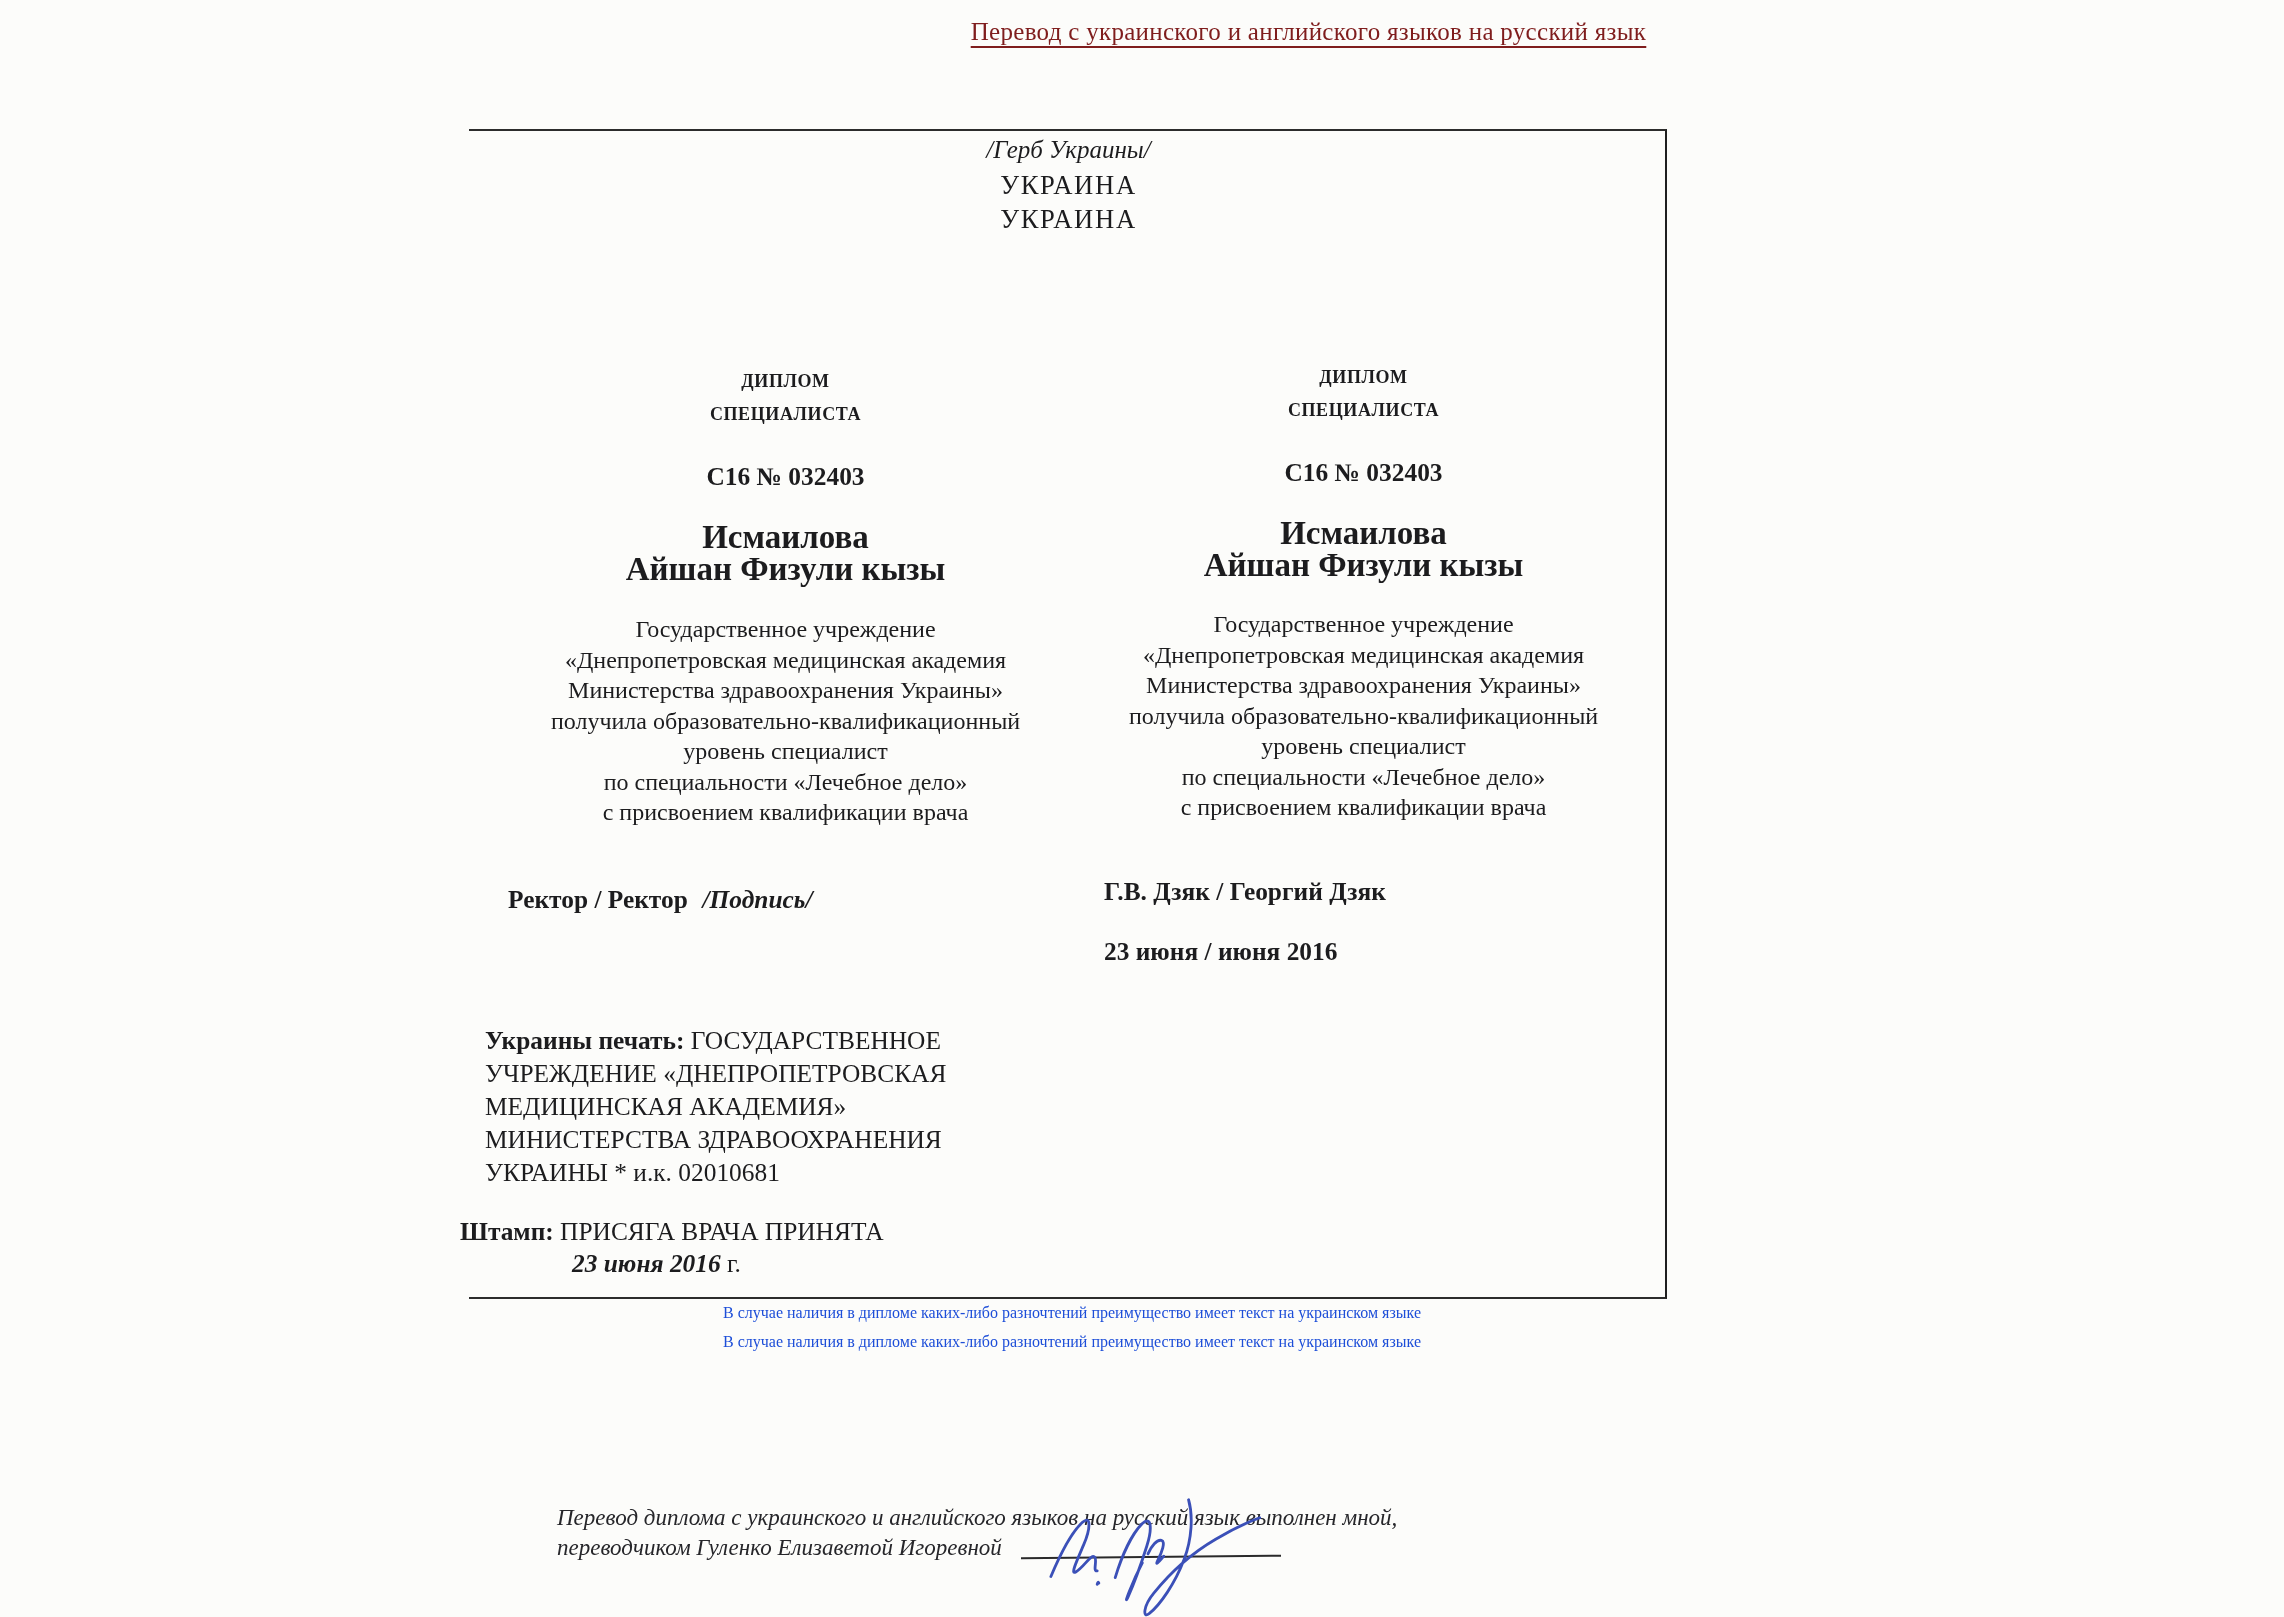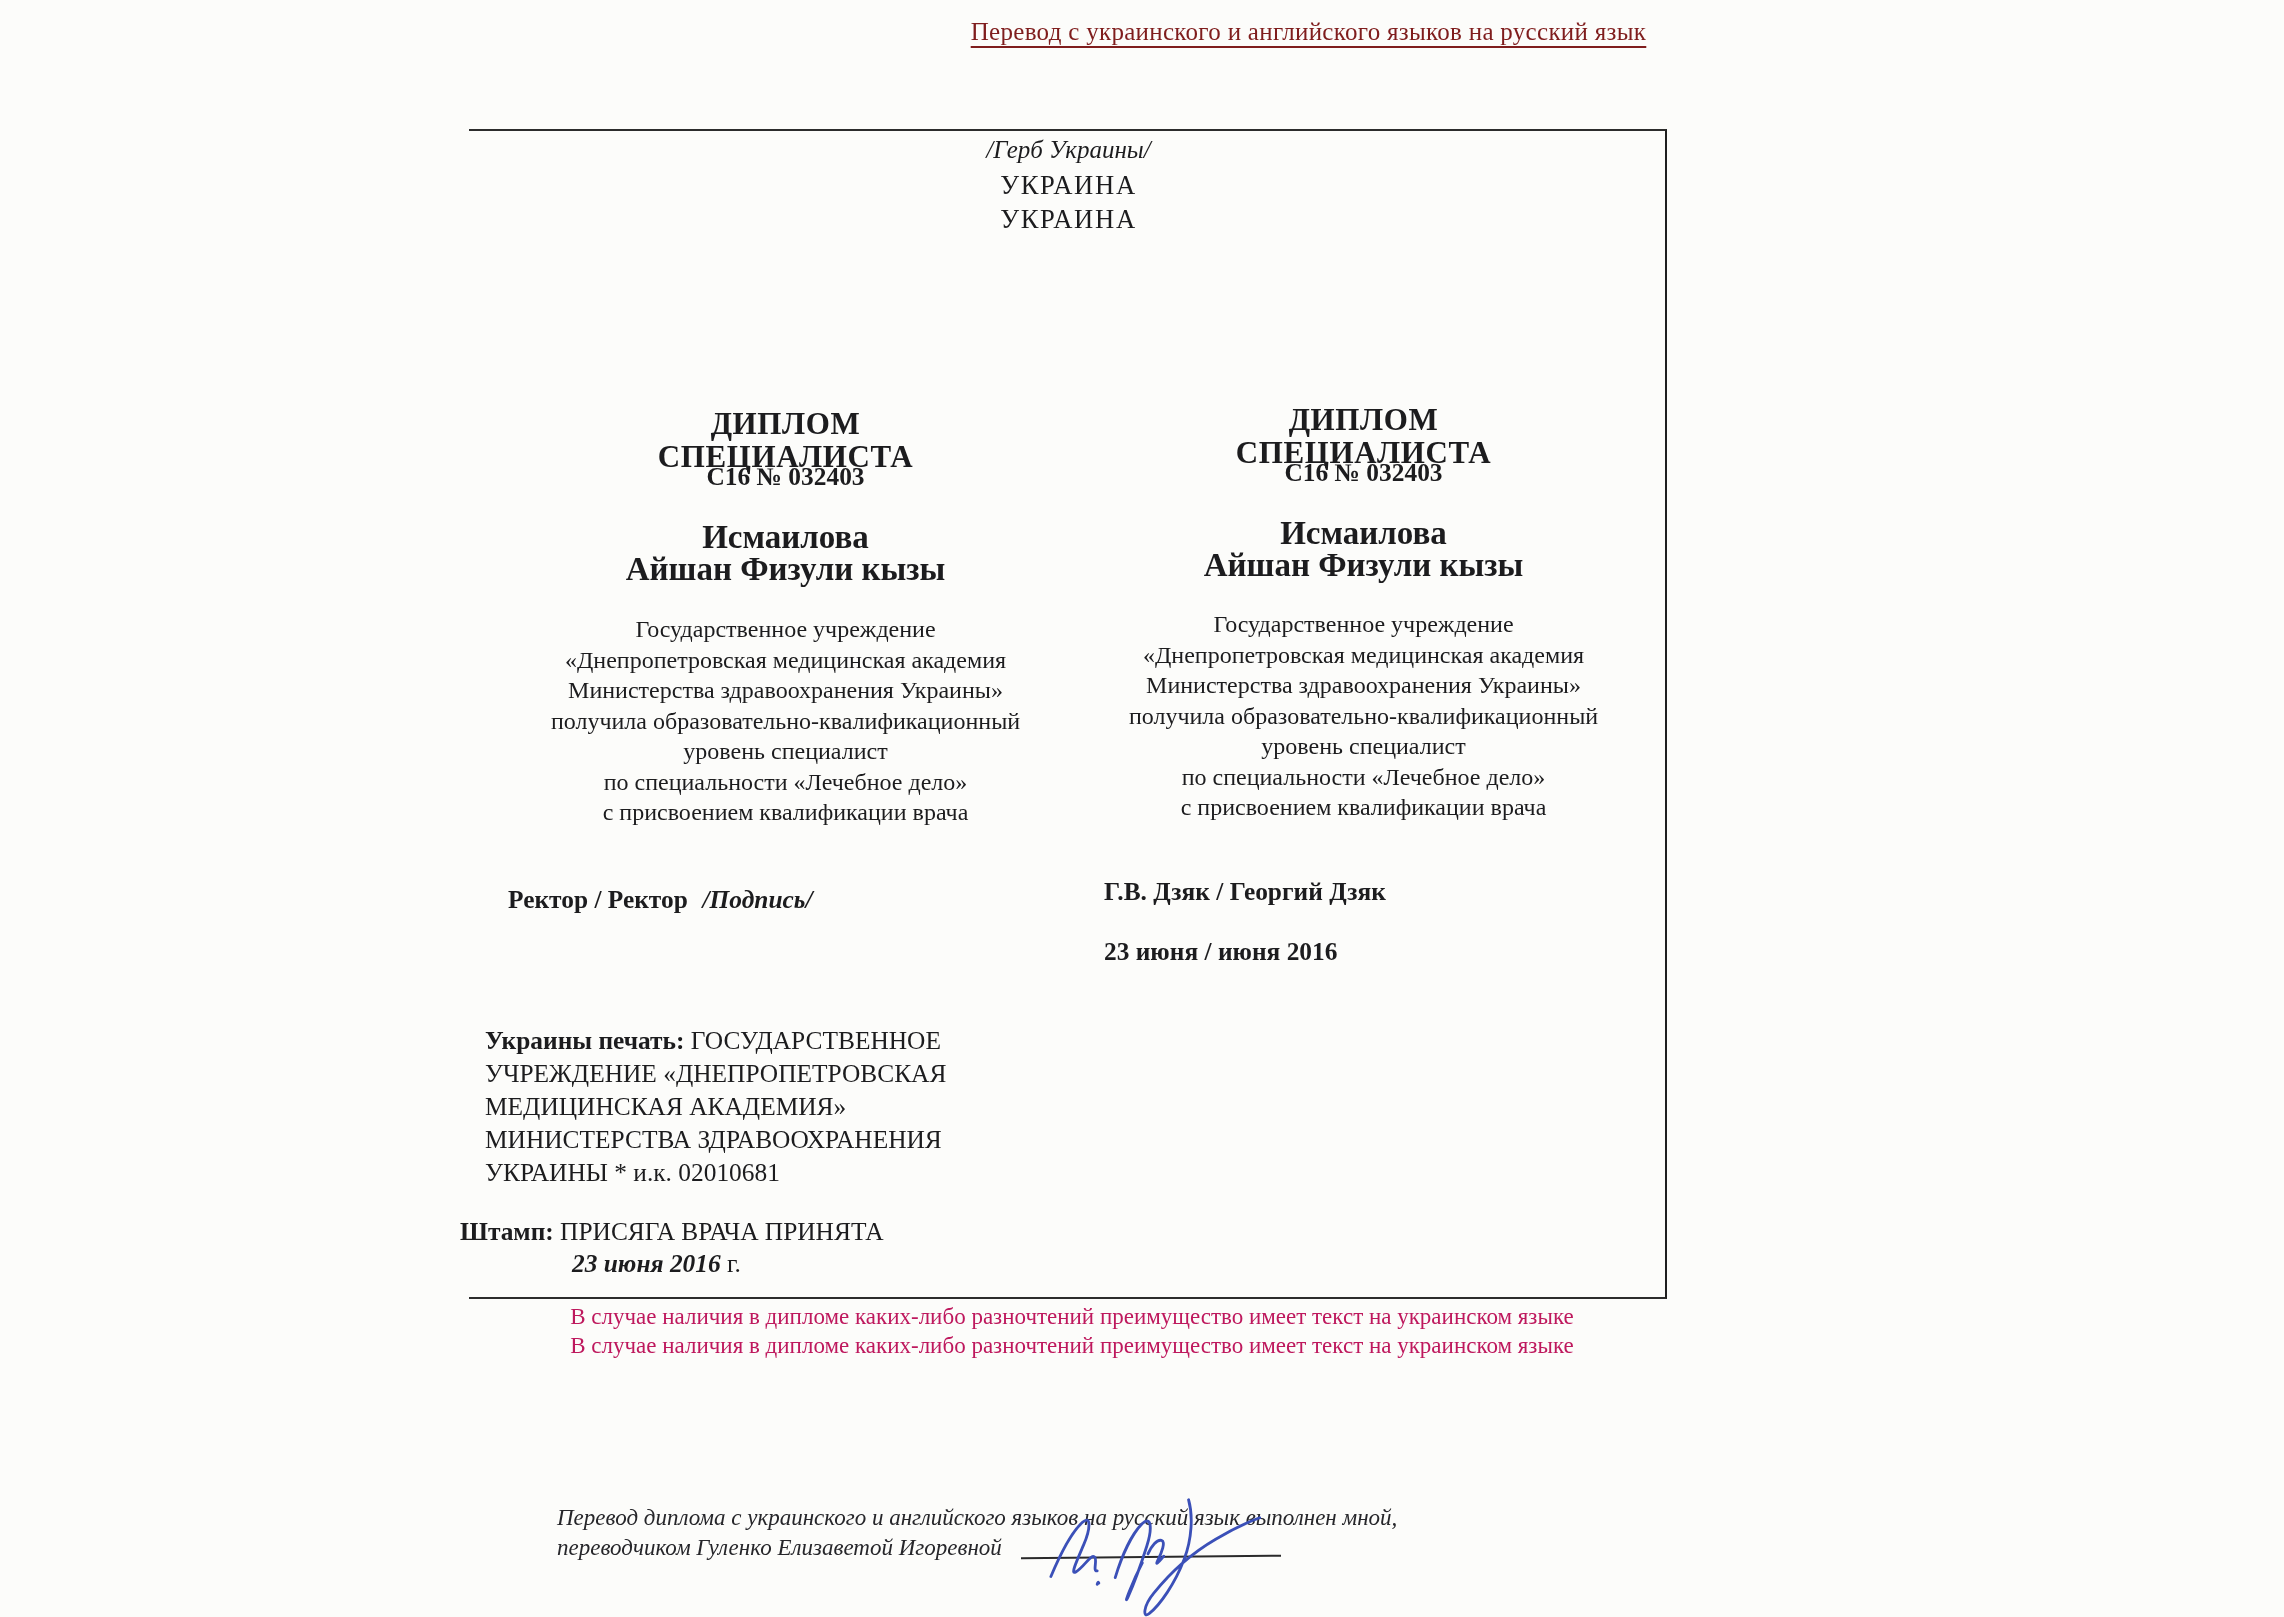--- a/index.html
+++ b/index.html
@@ -27,38 +27,38 @@
     border-top:2.3px solid #2c2c2c;
     border-right:2.8px solid #1f1f1f;
     border-bottom:2.3px solid #2c2c2c;
   }
   .coat{left:475px;top:136px;width:1187px;font-size:25px;font-style:italic;}
   .country1{left:475px;top:170px;width:1187px;font-size:26.6px;letter-spacing:1.7px;}
   .country2{left:475px;top:204px;width:1187px;font-size:26.6px;letter-spacing:1.7px;}
 
   .colL{left:503px;width:565px;}
   .colR{left:1081px;width:565px;}
-  .title{font-size:31px;font-weight:bold;line-height:33px;letter-spacing:0.6px;margin-top:42px;}
+  .title{font-size:18px;font-weight:bold;line-height:33px;letter-spacing:0.6px;}
   .serial{font-size:25.4px;font-weight:bold;}
   .holder{font-size:33px;font-weight:bold;line-height:32px;}
   .bodyline{font-size:24px;line-height:30.5px;}
 
   .rector{left:508px;top:885px;font-size:25.4px;font-weight:bold;}
   .rector .sig{font-style:italic;margin-left:14.7px;}
   .signatory{left:1104px;top:877px;font-size:25.4px;font-weight:bold;}
   .issdate{left:1104px;top:937px;font-size:25.4px;font-weight:bold;}
 
   .sealblock{left:485px;top:1024px;width:543px;font-size:25.4px;line-height:33px;}
   .sealblock b{font-weight:bold;}
   .stampline{left:460px;top:1217px;font-size:25.4px;}
   .stampline b{font-weight:bold;}
   .stampdate{left:572px;top:1249px;font-size:25.4px;}
   .stampdate .d{font-weight:bold;font-style:italic;}
 
-  .note{left:450px;width:1244px;font-size:23px;text-align:center;color:#be185d;}
+  .note{left:450px;width:1244px;font-size:16px;text-align:center;color:#1d4ed8;}
   .note1{top:1304px;}
   .note2{top:1333px;}
 
   .translator{font-size:23px;font-style:italic;color:#26262a;}
   .tr1{left:557px;top:1505px;}
   .tr2{left:557px;top:1535px;}
   .sig-line{left:1021px;top:1556px;width:260px;height:1.7px;background:#2a2a2a;transform:rotate(-0.6deg);}
   .sig-svg{left:1043px;top:1487px;}
 </style>
 </head>

